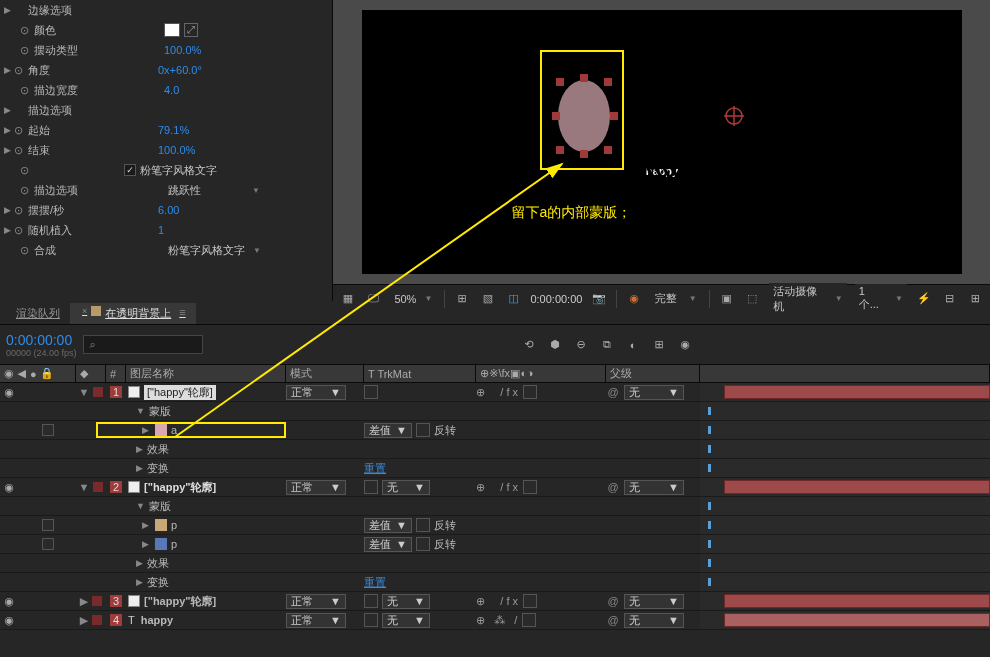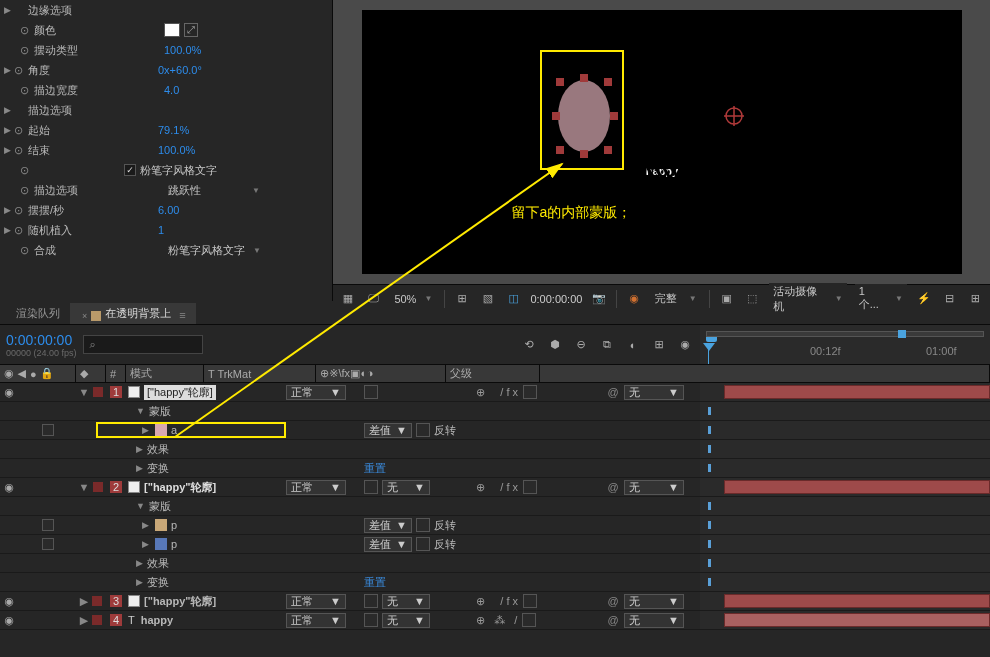--- a/index.html
+++ b/index.html
@@ -22,21 +22,21 @@
 .canvas-wrap { flex:1; display:flex; align-items:center; justify-content:center; background:#4a4a4a; padding:10px;}
 .canvas { background:#000; width:600px; height:264px; position:relative; }
 .mask-box { position:absolute; left:248px; top:40px; width:76px; height:116px; border:2px solid #ffea00; }
 .anno-text { position:absolute; left:240px; top:190px; color:#ffea00; font-size:14px; }
 .preview-toolbar { height:28px; background:#262626; border-top:1px solid #0a0a0a; display:flex; align-items:center; padding:0 6px; gap:8px; color:#aaa;}
 .pt-icon { width:18px; height:18px; display:inline-flex; align-items:center; justify-content:center; border:1px solid transparent; color:#aaa;}
 .pt-sep { width:1px; height:18px; background:#444; }
 
 .bottom-half { height:356px; background:#262626; }
 .tabs-row { height:24px; background:#262626; display:flex; align-items:flex-end; padding-left:6px; border-bottom:1px solid #0a0a0a;}
-.tab { padding:3px 10px; color:#999; display:flex; align-items:flex-end; gap:4px;}
+.tab { padding:3px 10px; color:#999; display:flex; align-items:flex-start; gap:4px;text-decoration:underline;}
 .tab.active { background:#383838; color:#ddd; }
 .tab .x { color:#888; font-size:9px; margin-left:2px;}
 .tab .comp-ico { width:10px; height:10px; background:#b99a6a; }
 .time-header { height:40px; background:#262626; display:flex; border-bottom:1px solid #0a0a0a;}
 .time-left { width:700px; display:flex; align-items:center; padding:2px 6px; gap:6px;}
 .timecode { color:#2d8ceb; font-size:14px; }
 .fps { color:#6a6a6a; font-size:9px; }
 .search-box { background:#1a1a1a; border:1px solid #444; padding:2px 6px; color:#888; width:120px;}
 .tl-icons { margin-left:auto; display:flex; gap:8px; color:#888;}
 .time-right { flex:1; background:#2a2a2a; position:relative; }
@@ -58,21 +58,21 @@
 .mode-dd { background:#333; border:1px solid #555; padding:0 4px; height:15px; display:flex; align-items:center; justify-content:space-between; width:60px; color:#ccc;}
 .trk-col { width:112px; display:flex; align-items:center; gap:4px;}
 .sw-col { width:130px; display:flex; align-items:center; color:#999; gap:2px;}
 .parent-col { width:94px; display:flex; align-items:center; gap:4px;}
 .bar-col { flex:1; background:#2a2a2a; position:relative; height:100%;}
 .clip-bar { position:absolute; left:24px; right:0; top:2px; bottom:2px; background:#9e4a4a; border:1px solid #6a2a2a;}
 .clip-bar.lighter { background:#a86060; }
 .kf-mark { position:absolute; width:3px; height:8px; background:#5aa0d8; top:5px;}
 .yellow-box { border:2px solid #ffea00; }
 .switch-cell { width:14px; height:14px; border:1px solid #555; background:#2a2a2a; display:inline-block;}
-.reset-link { color:#3a8adb; cursor:pointer;}
+.reset-link { color:#3a8adb; text-decoration:underline; cursor:pointer;}
 .pickwhip { width:14px; text-align:center; color:#888;}
 .mode-dd.sm { width:48px; }
 svg.happy { width:100%; height:100%; }
 </style>
 </head>
 <body>
 
 <div class="top-half">
 
   <div class="props-panel">
@@ -258,45 +258,34 @@
       <div class="tl-icons">
         <span class="pt-icon">⟲</span>
         <span class="pt-icon">⬢</span>
         <span class="pt-icon">⊖</span>
         <span class="pt-icon">⧉</span>
         <span class="pt-icon">◐</span>
         <span class="pt-icon">⊞</span>
         <span class="pt-icon">◉</span>
       </div>
     </div>
-    <div class="time-right">
-      <div class="ruler">
-        <div style="position:absolute;left:6px;top:6px;width:11px;height:11px;background:#4aa3df;border-radius:2px"></div>
-        <div style="position:absolute;left:6px;top:6px;right:6px;height:6px;background:#3a3a3a;border:1px solid #555"></div>
-        <div style="position:absolute;right:84px;top:5px;width:8px;height:8px;background:#4aa3df"></div>
-        <span class="tick" style="left:110px">00:12f</span>
-        <span class="tick" style="left:226px">01:00f</span>
-
-        <div style="position:absolute;left:8px;top:18px;bottom:0;width:1px;background:#4aa3df"></div>
-        <div style="position:absolute;left:3px;top:18px;width:0;height:0;border-left:6px solid transparent;border-right:6px solid transparent;border-top:8px solid #4aa3df"></div>
-      </div>
-    </div>
   </div>
 
   <div class="col-headers">
     <div class="ch" style="width:76px">
       <span style="margin-right:4px">◉</span>
       <span style="margin-right:4px">◀</span>
       <span style="margin-right:4px">●</span>
       <span>🔒</span>
     </div>
     <div class="ch" style="width:30px">
         <span>◆</span>
       </div>
     <div class="ch" style="width:20px">#</div>
+    <div class="ch" style="width:160px">图层名称</div>
     <div class="ch" style="width:78px">模式</div>
     <div class="ch" style="width:112px">T TrkMat</div>
     <div class="ch" style="width:130px">⊕※\fx▣◐◑</div>
     <div class="ch" style="width:94px">父级</div>
     <div class="ch" style="flex:1"></div>
   </div>
 
   <div class="layer-rows">
 
     <div class="layer-row">

